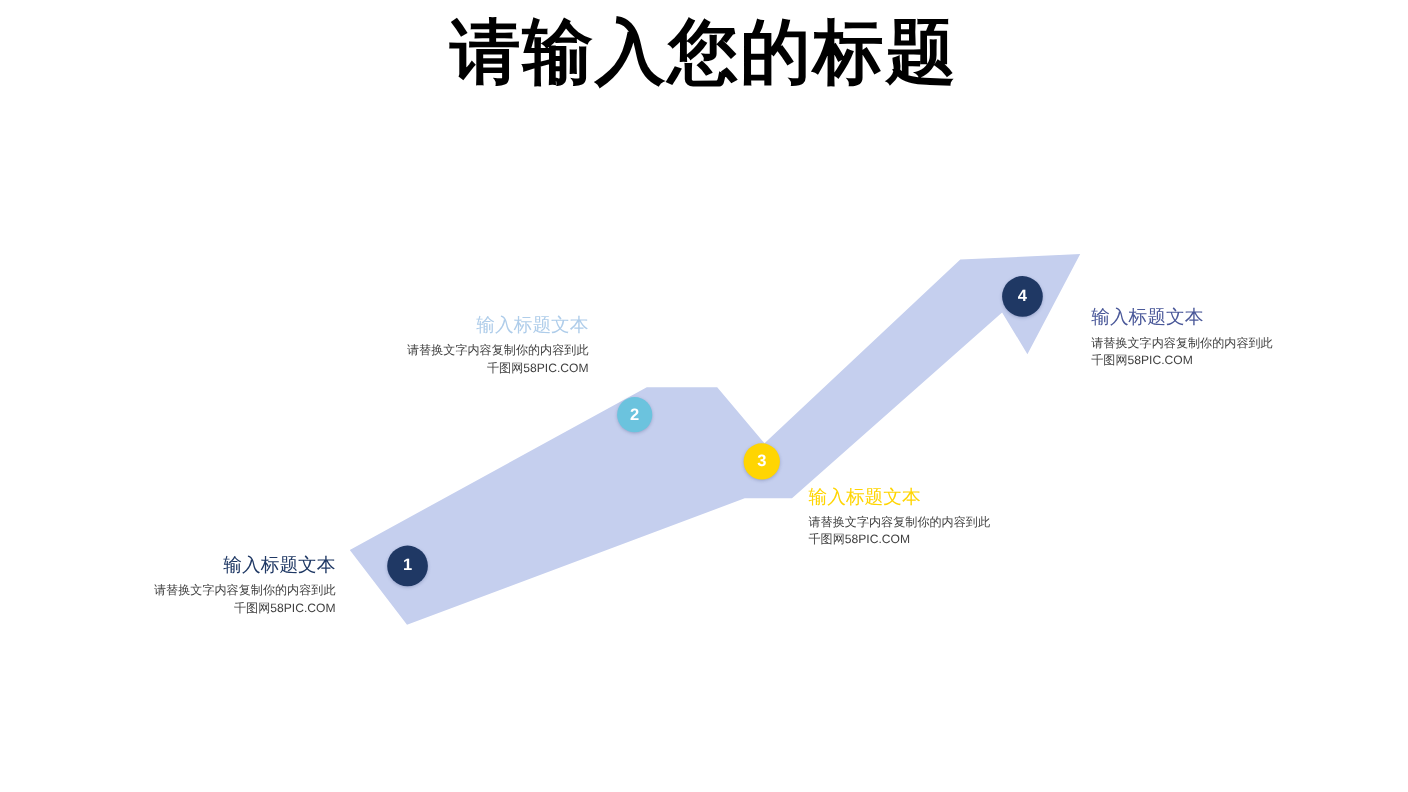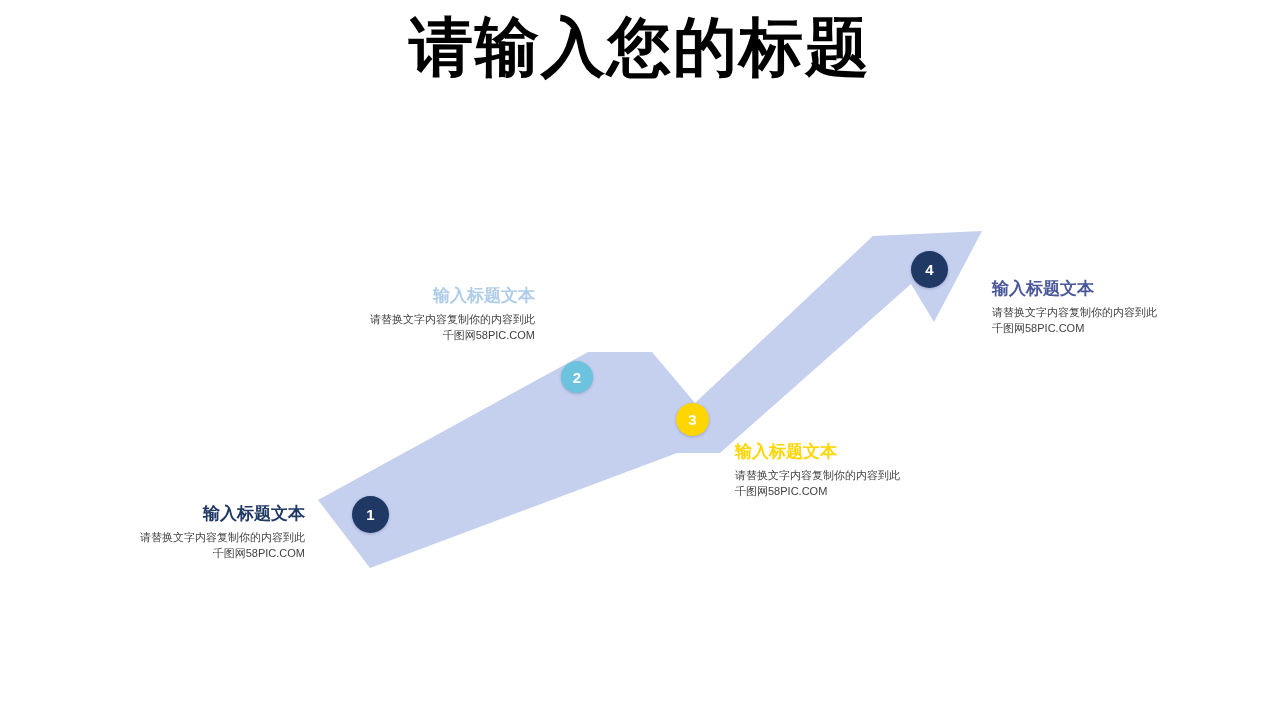--- a/index.html
+++ b/index.html
@@ -69,21 +69,21 @@
   #circle-1 { left: 352px; top: 496px; width: 37px; height: 37px; background: #1F3864; }
   #circle-2 { left: 561px; top: 361px; width: 32px; height: 32px; background: #6BC3DE; }
   #circle-3 { left: 676px; top: 403px; width: 33px; height: 33px; background: #FFD502; }
   #circle-4 { left: 911px; top: 251px; width: 37px; height: 37px; background: #1F3864; }
 
   
   .step-text { position: absolute; }
   .step-title {
     font-size: 17px;
     line-height: 24px;
-    font-weight: bold;
+    font-weight: normal;
     white-space: nowrap;
   }
   .step-body {
     font-size: 11px;
     line-height: 16px;
     color: #3f3f3f;
     margin-top: 3px;
   }
   .step-body div { white-space: nowrap; }
 

